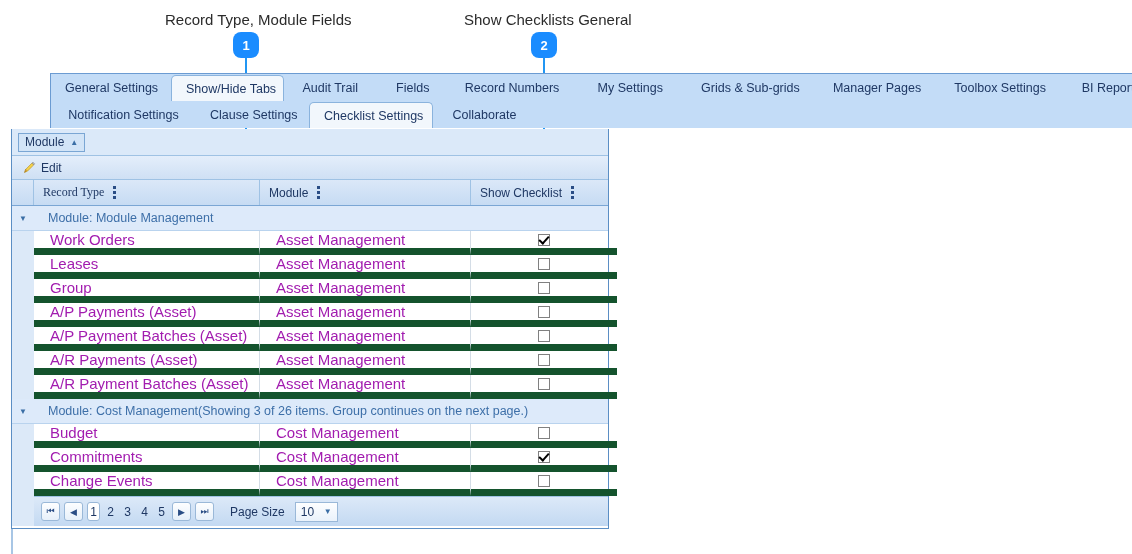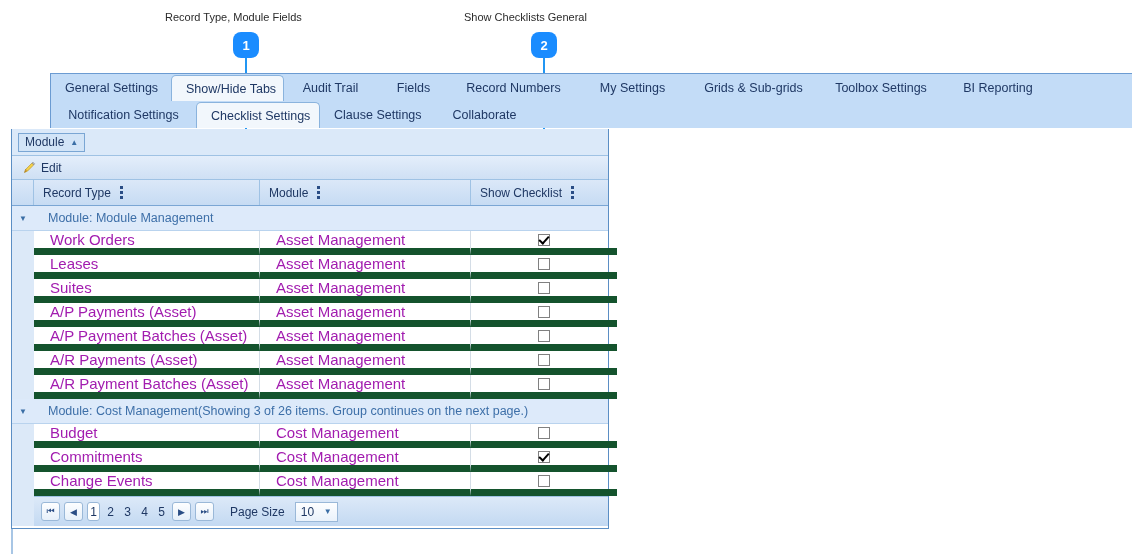--- a/index.html
+++ b/index.html
@@ -11,21 +11,21 @@
     position: relative; overflow: hidden;
     font-family: "Liberation Sans", sans-serif;
     font-size: 12px;
     color: #1f3864;
   }
 
   
   .callout-label {
     position: absolute;
     font-family: "Liberation Sans", sans-serif;
-    font-size: 11px;
+    font-size: 15px;
     color: #2b2b2b;
     white-space: nowrap;
     text-align: center;
   }
   .callout-badge {
     position: absolute;
     width: 26px; height: 26px;
     border-radius: 8px;
     background: #1a8cff;
     color: #ffffff;
@@ -136,21 +136,21 @@
     box-sizing: border-box;
   }
   .colhdr {
     display: flex; align-items: center;
     font-size: 12px; color: #1f3864;
     padding-left: 9px;
     border-right: 1px solid #9fc2e4;
     box-sizing: border-box;
     position: relative;
   }
-  .col-record { width: 226px; flex: 0 0 226px; }
+  .col-record { width: 226px; flex: 0 0 226px; font-family: Liberation Serif, serif; }
   .col-module { width: 211px; flex: 0 0 211px; }
   .col-check  { width: 136px; flex: 0 0 136px; border-right: none; }
   .kebab {
     display: inline-flex; flex-direction: column;
     gap: 2px; margin-left: 9px;
   }
   .kebab i { width: 3px; height: 3px; background: #2a4d85; display: block; }
 
   
   .group-row {
@@ -281,27 +281,28 @@
 
 <div class="tabstrip">
   <div class="tabrow row1" id="tabrow1">
       <div class="tab" style="width: 120px;">General Settings</div>
       <div class="tab active" style="width: 113px;">Show/Hide Tabs</div>
       <div class="tab" style="width: 93px;">Audit Trail</div>
       <div class="tab" style="width: 73px;">Fields</div>
       <div class="tab" style="width: 127px;">Record Numbers</div>
       <div class="tab" style="width: 111px;">My Settings</div>
       <div class="tab" style="width: 131px;">Grids &amp; Sub-grids</div>
+      <div class="tab" style="width: 124px;">Manager Pages</div>
       <div class="tab" style="width: 124px;">Toolbox Settings</div>
       <div class="tab" style="width: 110px;">BI Reporting</div>
     </div>
   <div class="tabrow row2" id="tabrow2">
       <div class="tab" style="width: 145px;">Notification Settings</div>
+      <div class="tab" style="width: 113px;">Clause Settings</div>
       <div class="tab active" style="width: 124px;">Checklist Settings</div>
-      <div class="tab" style="width: 113px;">Clause Settings</div>
       <div class="tab" style="width: 103px;">Collaborate</div>
     </div>
 </div>
 
 <div class="gridpanel">
 
   <div class="groupby-bar">
     <div class="groupby-chip">
       <span>Module</span>
       <span class="chip-arrow">▲</span>
@@ -363,21 +364,21 @@
       <div class="data-row">
         <div class="indent-col"></div>
         <div class="cell c1">Leases</div>
         <div class="cell c2">Asset Management</div>
         <div class="cell c3">
           <span class="cbx"></span>
         </div>
       </div>
       <div class="data-row">
         <div class="indent-col"></div>
-        <div class="cell c1">Suites</div>
+        <div class="cell c1">Group</div>
         <div class="cell c2">Asset Management</div>
         <div class="cell c3">
           <span class="cbx"></span>
         </div>
       </div>
       <div class="data-row">
         <div class="indent-col"></div>
         <div class="cell c1">A/P Payments (Asset)</div>
         <div class="cell c2">Asset Management</div>
         <div class="cell c3">

